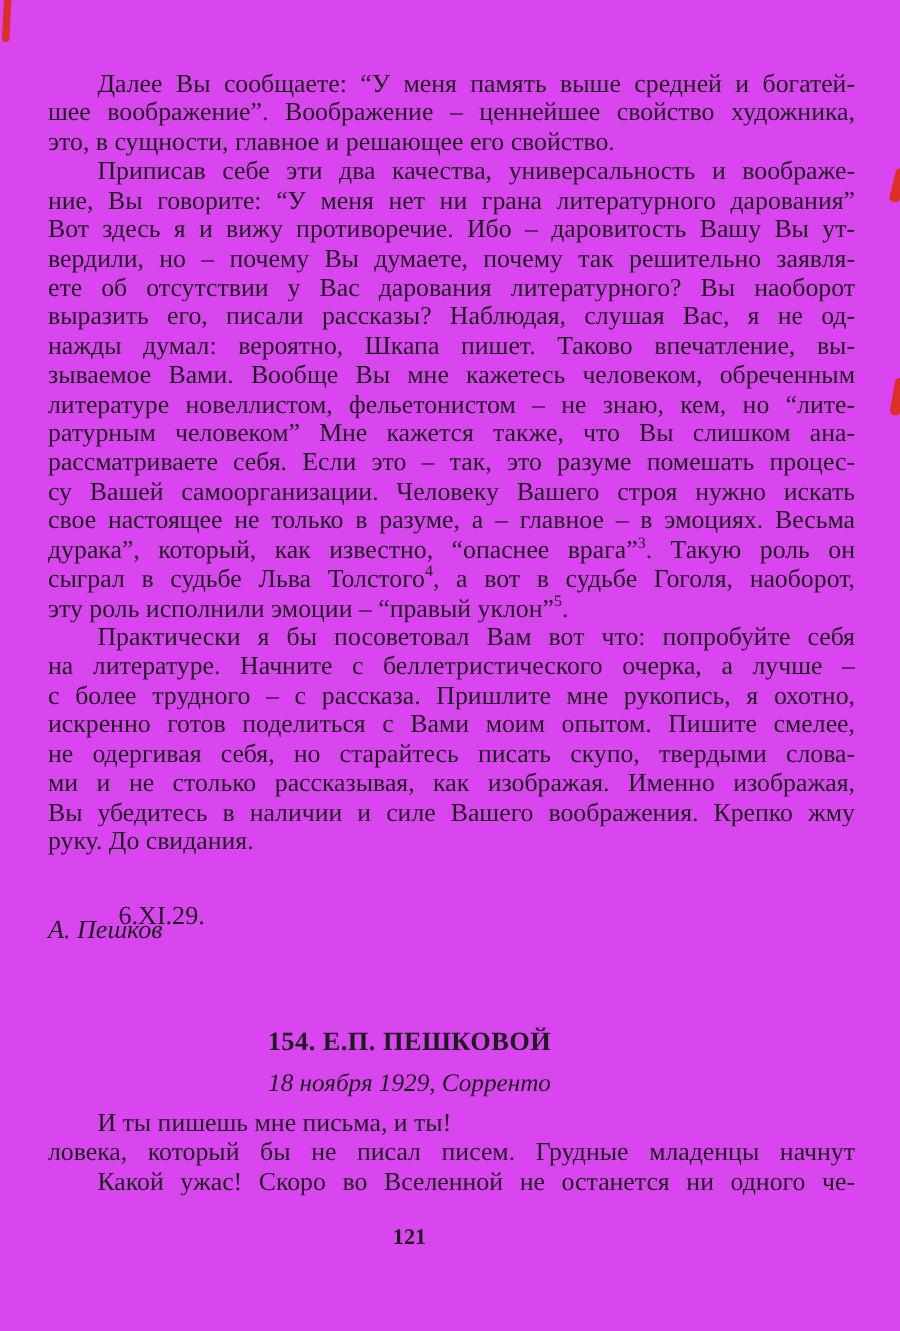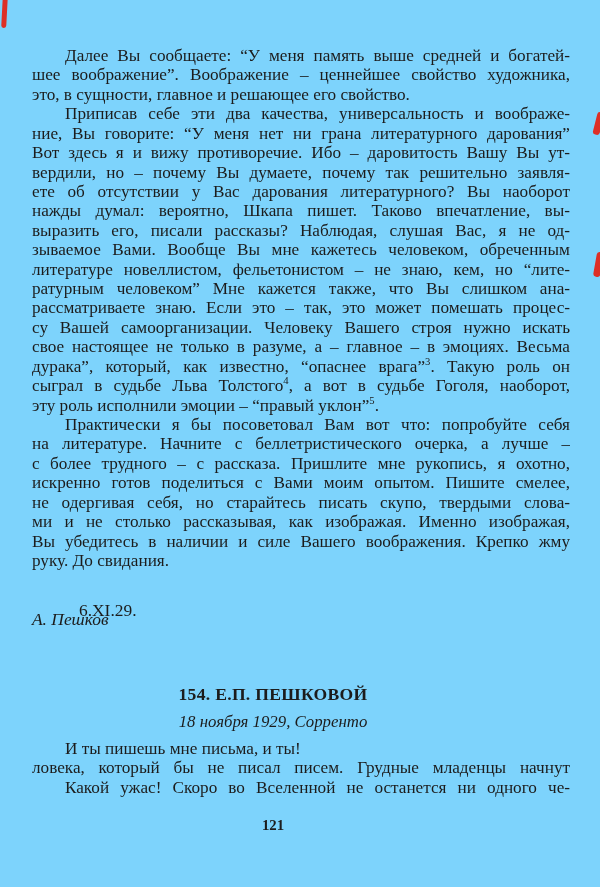--- a/index.html
+++ b/index.html
@@ -112,41 +112,41 @@
     right: -2px;
     top: 252px;
     width: 7px;
     height: 25px;
     transform: rotate(10deg);
   }
 </style>
 </head>
 <body>
 
-<div class="page" style="background: #7dd3fc; color: rgb(28, 28, 28);">
+<div class="page" style="background: #d946ef; color: rgb(28, 28, 28);">
 
   <div class="red-mark mark-top-left" style="background: rgb(221, 47, 38);"></div>
   <div class="red-mark mark-right-1" style="background: rgb(221, 47, 38);"></div>
   <div class="red-mark mark-right-2" style="background: rgb(221, 47, 38);"></div>
 
   <div class="body-block block-1">
       <div class="tline indent">Далее Вы сообщаете: “У меня память выше средней и богатей-</div>
       <div class="tline">шее воображение”. Воображение – ценнейшее свойство художника,</div>
       <div class="tline plast">это, в сущности, главное и решающее его свойство.</div>
       <div class="tline indent">Приписав себе эти два качества, универсальность и воображе-</div>
       <div class="tline">ние, Вы говорите: “У меня нет ни грана литературного дарования”</div>
       <div class="tline">Вот здесь я и вижу противоречие. Ибо – даровитость Вашу Вы ут-</div>
       <div class="tline">вердили, но – почему Вы думаете, почему так решительно заявля-</div>
       <div class="tline">ете об отсутствии у Вас дарования литературного? Вы наоборот</div>
+      <div class="tline">выразить его, писали рассказы? Наблюдая, слушая Вас, я не од-</div>
       <div class="tline">нажды думал: вероятно, Шкапа пишет. Таково впечатление, вы-</div>
-      <div class="tline">выразить его, писали рассказы? Наблюдая, слушая Вас, я не од-</div>
       <div class="tline">зываемое Вами. Вообще Вы мне кажетесь человеком, обреченным</div>
       <div class="tline">литературе новеллистом, фельетонистом – не знаю, кем, но “лите-</div>
       <div class="tline">ратурным человеком”  Мне кажется также, что Вы слишком ана-</div>
-      <div class="tline">рассматриваете знаю. Если это – так, это может помешать процес-</div>
+      <div class="tline">рассматриваете себя. Если это – так, это разуме помешать процес-</div>
       <div class="tline">су Вашей самоорганизации. Человеку Вашего строя нужно искать</div>
       <div class="tline">свое настоящее не только в разуме, а – главное – в эмоциях. Весьма</div>
       <div class="tline">дурака”, который, как известно, “опаснее врага”<sup>3</sup>. Такую роль он</div>
       <div class="tline">сыграл в судьбе Льва Толстого<sup>4</sup>, а вот в судьбе Гоголя, наоборот,</div>
       <div class="tline plast">эту роль исполнили эмоции – “правый уклон”<sup>5</sup>.</div>
       <div class="tline indent">Практически я бы посоветовал Вам вот что: попробуйте себя</div>
       <div class="tline">на литературе. Начните с беллетристического очерка, а лучше –</div>
       <div class="tline">с более трудного – с рассказа. Пришлите мне рукопись, я охотно,</div>
       <div class="tline">искренно готов поделиться с Вами моим опытом. Пишите смелее,</div>
       <div class="tline">не одергивая себя, но старайтесь писать скупо, твердыми слова-</div>

